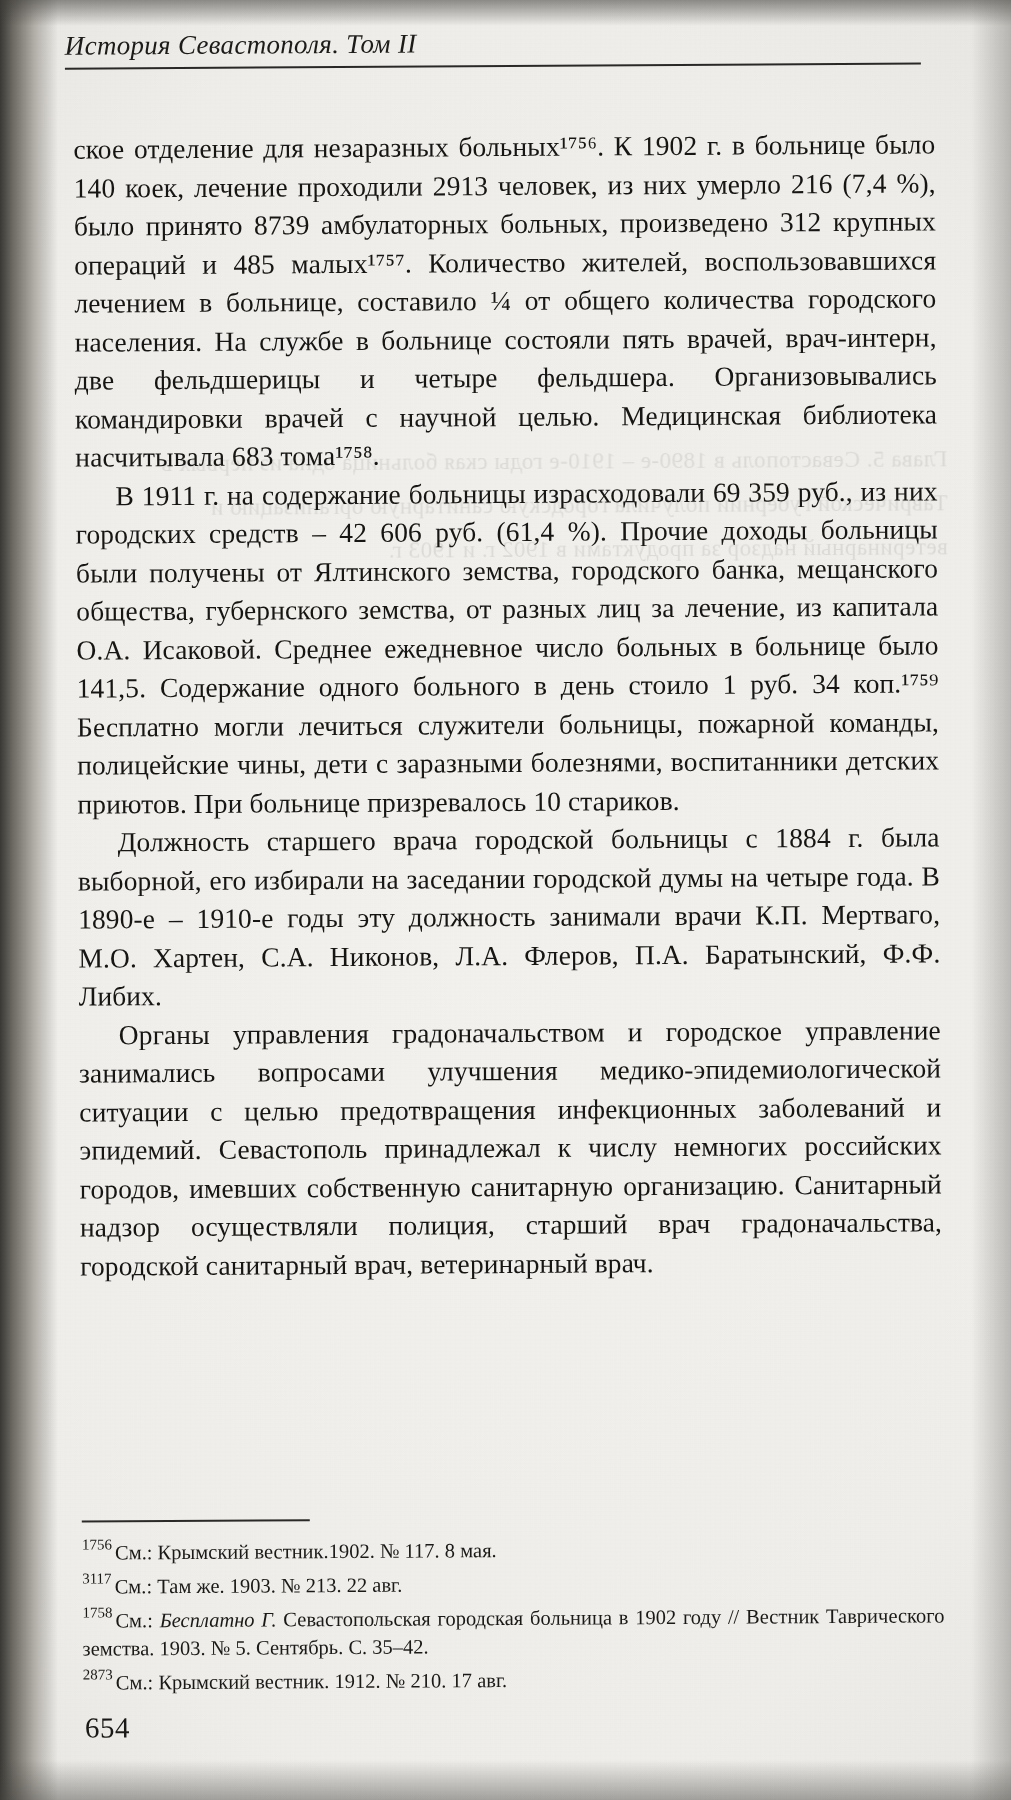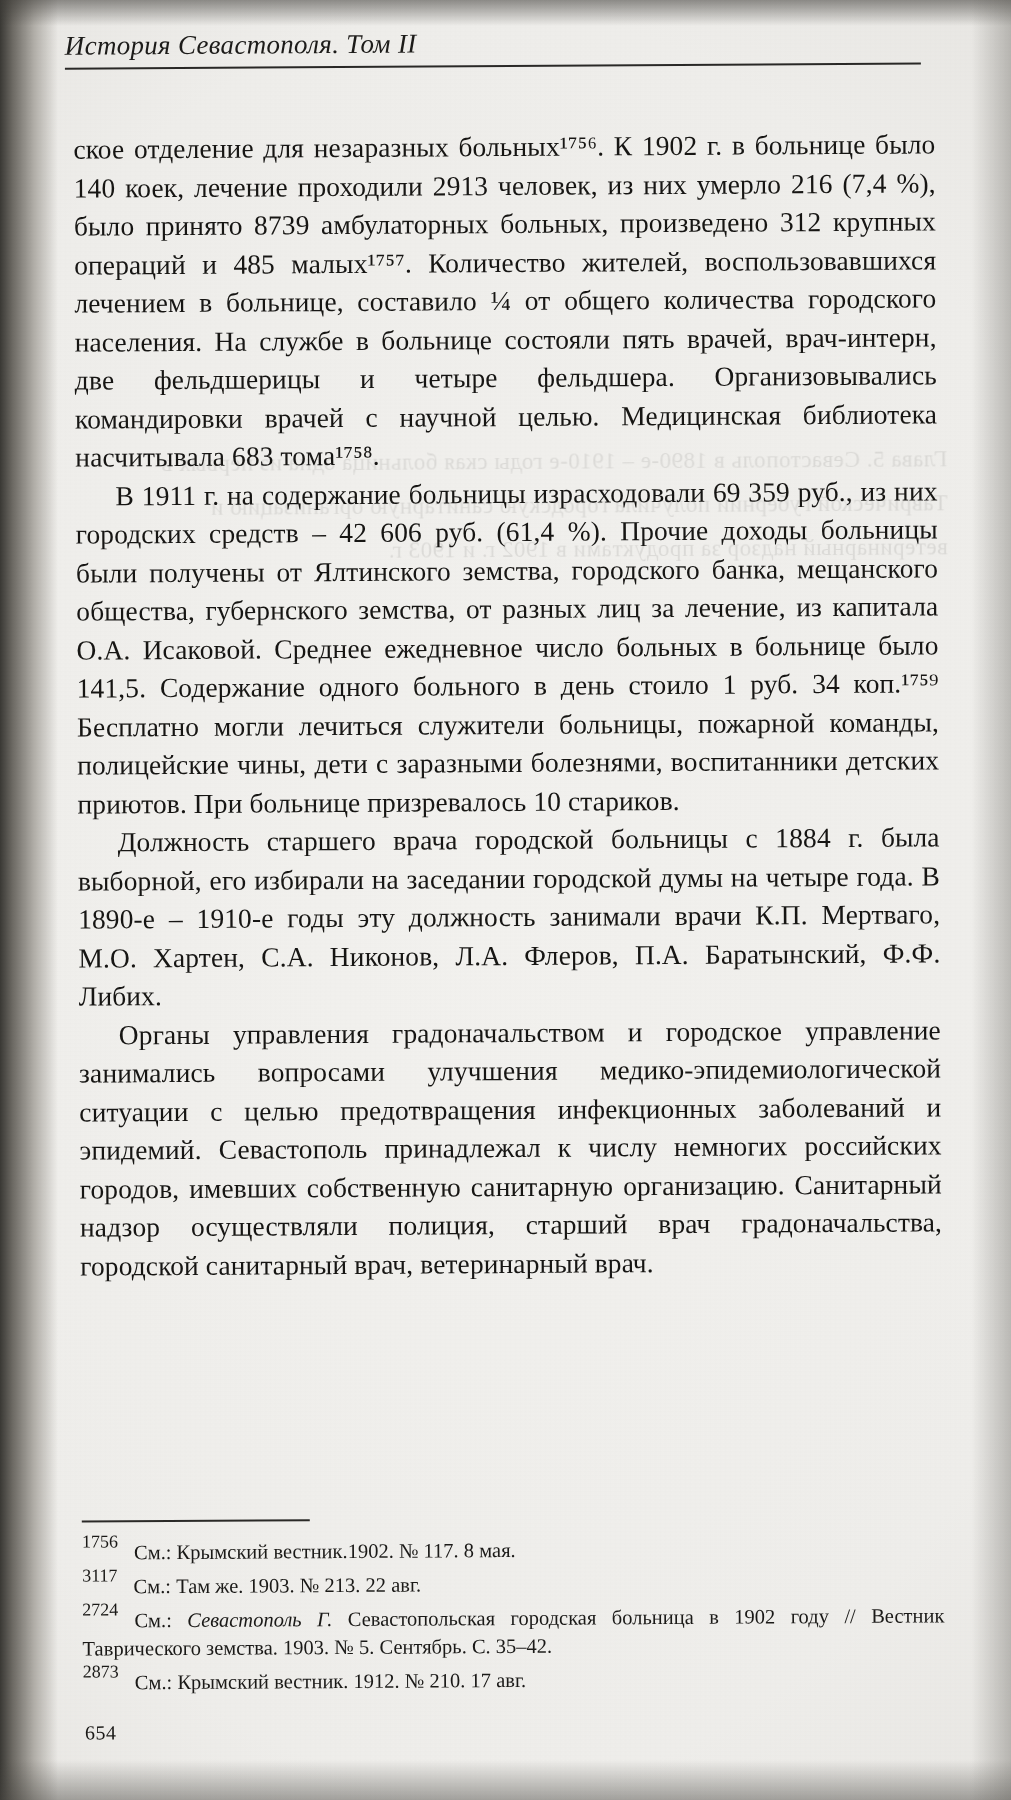--- a/index.html
+++ b/index.html
@@ -125,33 +125,33 @@
   }
   p.footnote {
     margin: 0 0 6px 0;
     font-family: "Liberation Serif", serif;
     font-size: 20.5px;
     line-height: 28px;
     color: #1b1a18;
     text-align: justify;
   }
   p.footnote sup {
-    font-size: 18px;
+    font-size: 15px;
     vertical-align: 0.65em;
     line-height: 0;
-    margin-right: 16px;
+    margin-right: 3px;
   }
   .it { font-style: italic; }
 
   #page-number {
     position: absolute;
     left: 80px;
     bottom: 58px;
     font-family: "Liberation Serif", serif;
-    font-size: 20px;
+    font-size: 29px;
     color: #1b1a18;
     letter-spacing: 0.5px;
   }
 
   
   #grain {
     position: absolute;
     inset: 0;
     pointer-events: none;
     opacity: 0.30;
@@ -194,21 +194,21 @@
 
       <p class="footnote">
         <sup>1756</sup><span>См.: </span><span class="it"></span><span>Крымский вестник.1902. № 117. 8 мая.</span>
       </p>
 
       <p class="footnote">
         <sup>3117</sup><span>См.: </span><span class="it"></span><span>Там же. 1903. № 213. 22 авг.</span>
       </p>
 
       <p class="footnote">
-        <sup>2724</sup><span>См.: </span><span class="it">Севастополь Г. </span><span>Севастопольская городская больница в 1902 году // Вестник Таврического земства. 1903. № 5. Сентябрь. С. 35–42.</span>
+        <sup>1758</sup><span>См.: </span><span class="it">Бесплатно Г. </span><span>Севастопольская городская больница в 1902 году // Вестник Таврического земства. 1903. № 5. Сентябрь. С. 35–42.</span>
       </p>
 
       <p class="footnote">
         <sup>2873</sup><span>См.: </span><span class="it"></span><span>Крымский вестник. 1912. № 210. 17 авг.</span>
       </p>
     </div>
 
     <div id="page-number">654</div>
 
   </div>

